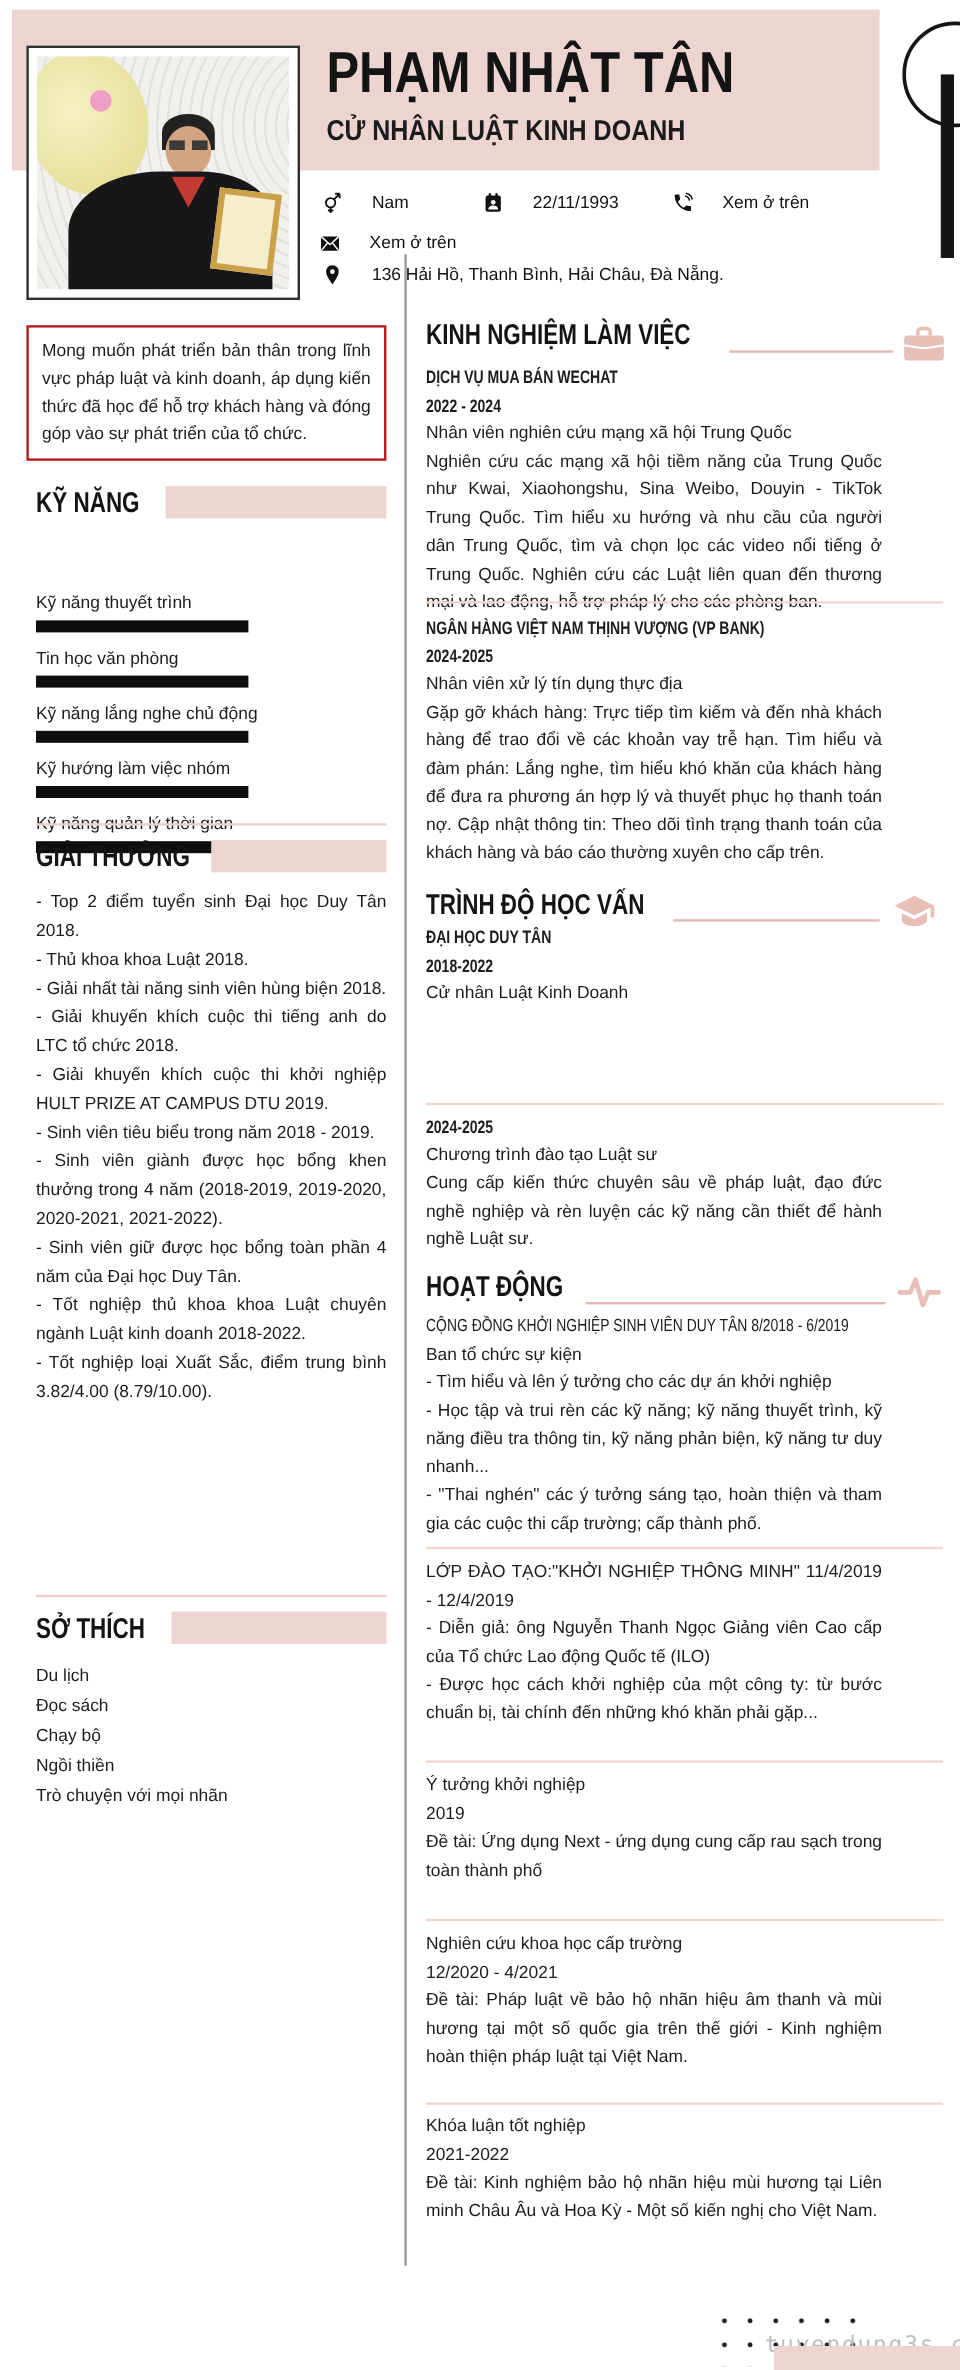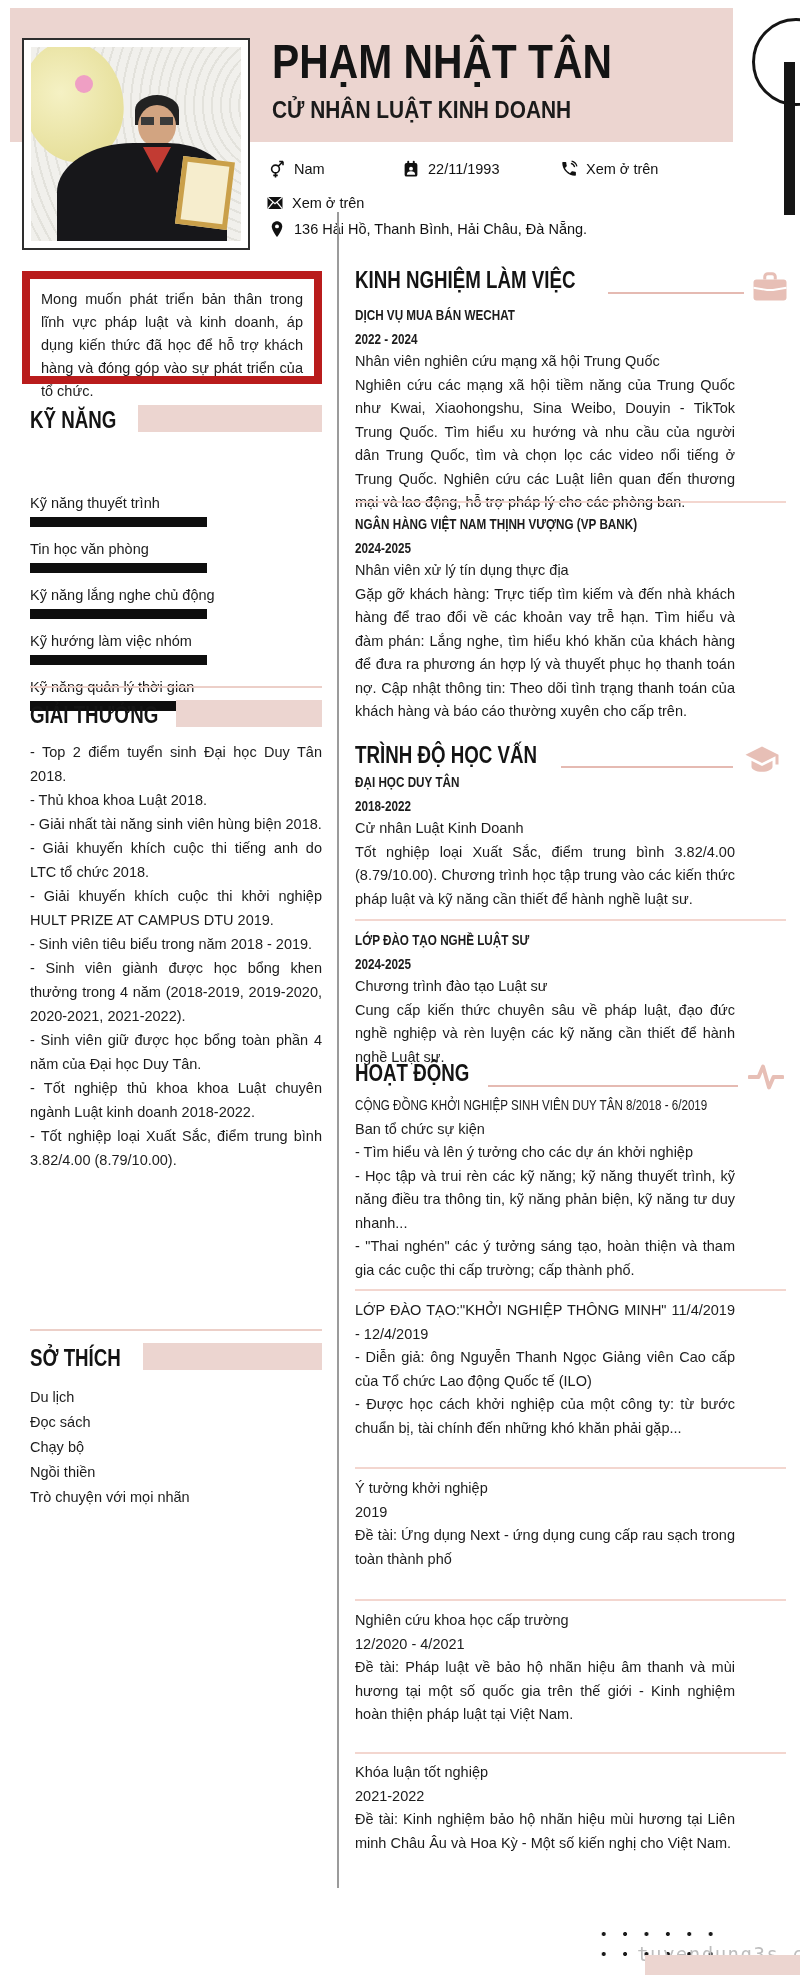--- a/index.html
+++ b/index.html
@@ -22,24 +22,24 @@
   .ph-head { position:absolute; left:107px; top:58px; width:38px; height:42px; border-radius:50%; background:#d2a481; }
   .ph-glasses { position:absolute; left:110px; top:70px; width:32px; height:8px;
                 border-left:13px solid #3a3a3a; border-right:13px solid #3a3a3a; }
   .ph-gown { position:absolute; left:26px; top:96px; width:170px; height:110px; border-radius:45% 35% 0 0; background:#17171a; }
   .ph-shirt { position:absolute; left:112px; top:100px; width:28px; height:26px; background:#c23b33;
               clip-path:polygon(50% 100%,0 0,100% 0); }
   .ph-cert { position:absolute; left:148px; top:112px; width:52px; height:68px; background:#f6edcd;
              border:5px solid #caa04a; transform:rotate(7deg); }
   .name { left:272px; top:34px; font-size:48px; font-weight:bold; color:#141414; letter-spacing:0; }
   .role-title { left:272px; top:96px; font-size:24px; font-weight:bold; color:#1b1b1b; }
-  .contact-item { display:flex; align-items:center; gap:8px; font-size:14.5px; color:#111; }
+  .contact-item { display:flex; align-items:center; gap:24px; font-size:14.5px; color:#111; }
   .cicon { width:18px; height:18px; flex:0 0 auto; }
   
-  .objective { left:22px; top:271px; width:300px; height:113px; border:8px solid #b91c1c; padding:9px 11px;
+  .objective { left:22px; top:271px; width:300px; height:113px; border:2px solid #b91c1c; padding:9px 11px;
                font-size:14.5px; line-height:23px; text-align:justify; }
   .sec-h { font-size:24px; font-weight:bold; color:#141414; }
   .h-rect { height:27px; background:#ecd5d0; }
   .skill-label { font-size:14.5px;margin-top:48px; }
   .skill-bar { width:177px; height:10px; background:#0e0e0e; margin-top:6px; }
   .pink-line { height:2px; background:#eccfc8; }
   .awards { left:30px; top:740px; width:292px; font-size:14.5px; line-height:24px; }
   .awards div { text-align:justify; }
   .hobbies { left:30px; top:1385px; width:292px; font-size:14.5px; line-height:25px; }
   
@@ -210,25 +210,23 @@
   <div class="abs h-underline" style="left:561px;top:766px;width:172px;"></div>
   <svg class="abs sicon" style="left:744px;top:745px;" viewBox="0 0 24 20">
       <path fill="#e7bfb6" d="M12 1 1 6.5 12 12l9-4.5V13h2V6.5L12 1z"></path>
       <path fill="#e7bfb6" d="M5 10.5v4c0 1.9 3.1 3.4 7 3.4s7-1.5 7-3.4v-4l-7 3.5-7-3.5z"></path>
     </svg>
 
   <div class="abs rblock" style="top:770px;">
     <div class="sub-b"><span class="cond">ĐẠI HỌC DUY TÂN</span></div>
     <div class="sub-b"><span class="cond">2018-2022</span></div>
     <div>Cử nhân Luật Kinh Doanh</div>
-    <div class="just">Tốt nghiệp loại Xuất Sắc, điểm trung bình 3.82/4.00 (8.79/10.00). Chương trình học tập trung vào các kiến thức pháp luật và kỹ năng cần thiết để hành nghề luật sư.</div>
   </div>
   <div class="abs rdiv" style="top:919px;"></div>
   <div class="abs rblock" style="top:928px;">
-    <div class="sub-b"><span class="cond">LỚP ĐÀO TẠO NGHỀ LUẬT SƯ</span></div>
     <div class="sub-b"><span class="cond">2024-2025</span></div>
     <div>Chương trình đào tạo Luật sư</div>
     <div class="just">Cung cấp kiến thức chuyên sâu về pháp luật, đạo đức nghề nghiệp và rèn luyện các kỹ năng cần thiết để hành nghề Luật sư.</div>
   </div>
 
   <div class="abs rhead" style="left:355px;top:1059px;"><span class="cond">HOẠT ĐỘNG</span></div>
   <div class="abs h-underline" style="left:488px;top:1085px;width:250px;"></div>
   <svg class="abs sicon" style="left:748px;top:1062px;" viewBox="0 0 24 20">
       <polyline points="1,10 7,10 10,3 14,17 17,10 23,10" fill="none" stroke="#e7bfb6" stroke-width="2.6" stroke-linecap="round" stroke-linejoin="round"></polyline>
     </svg>

